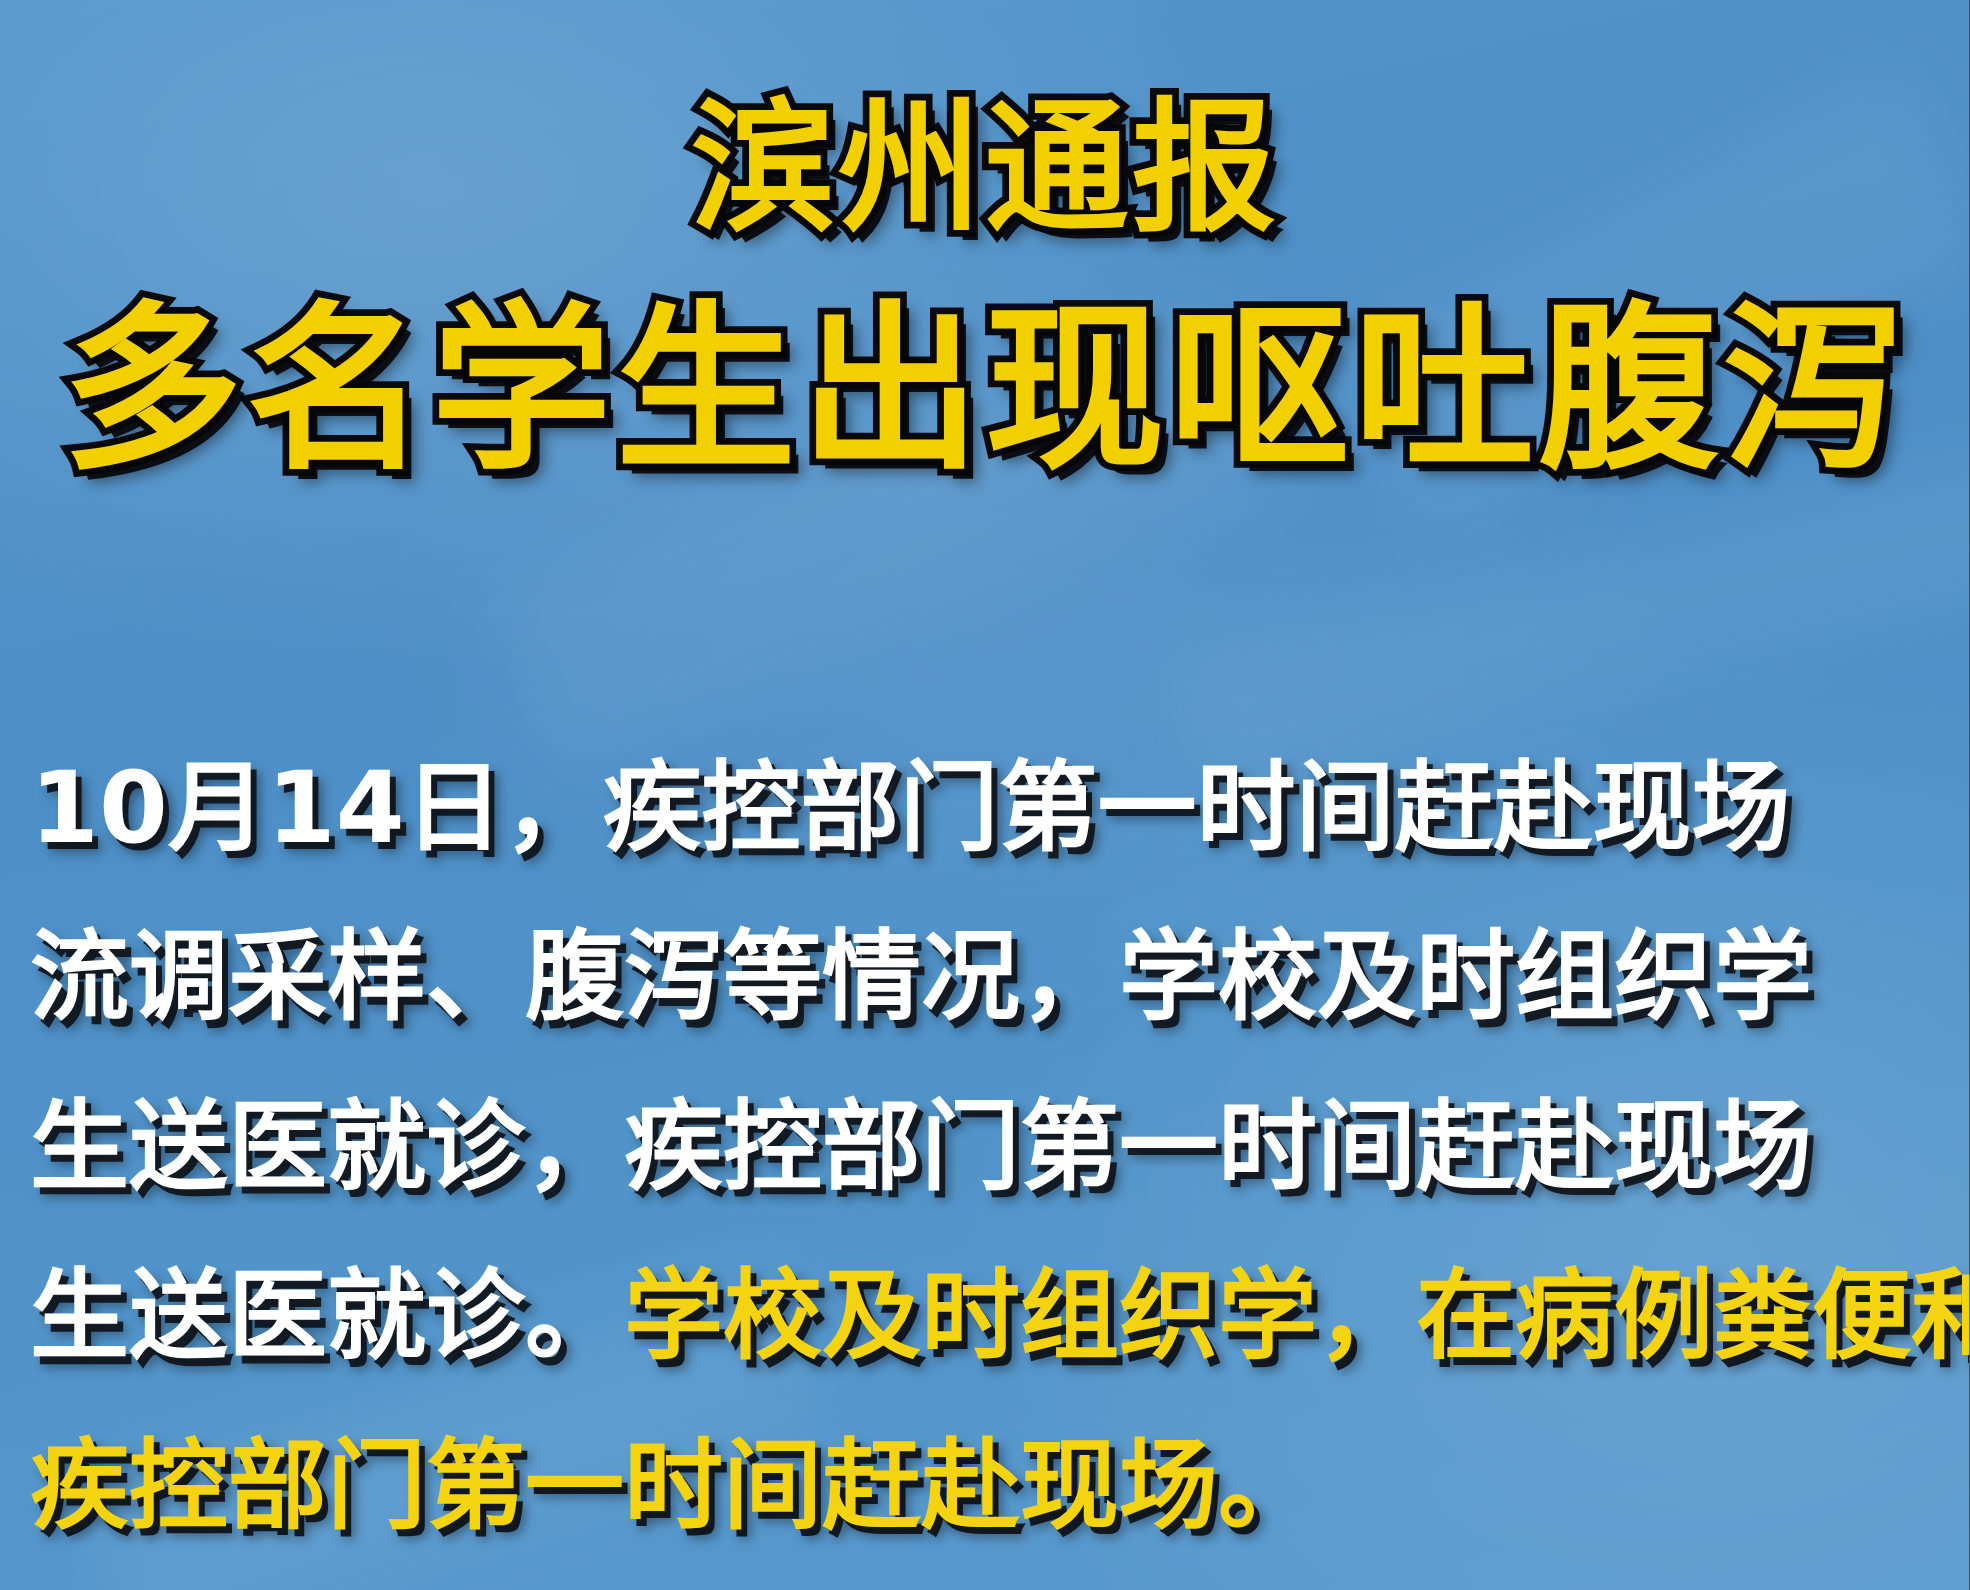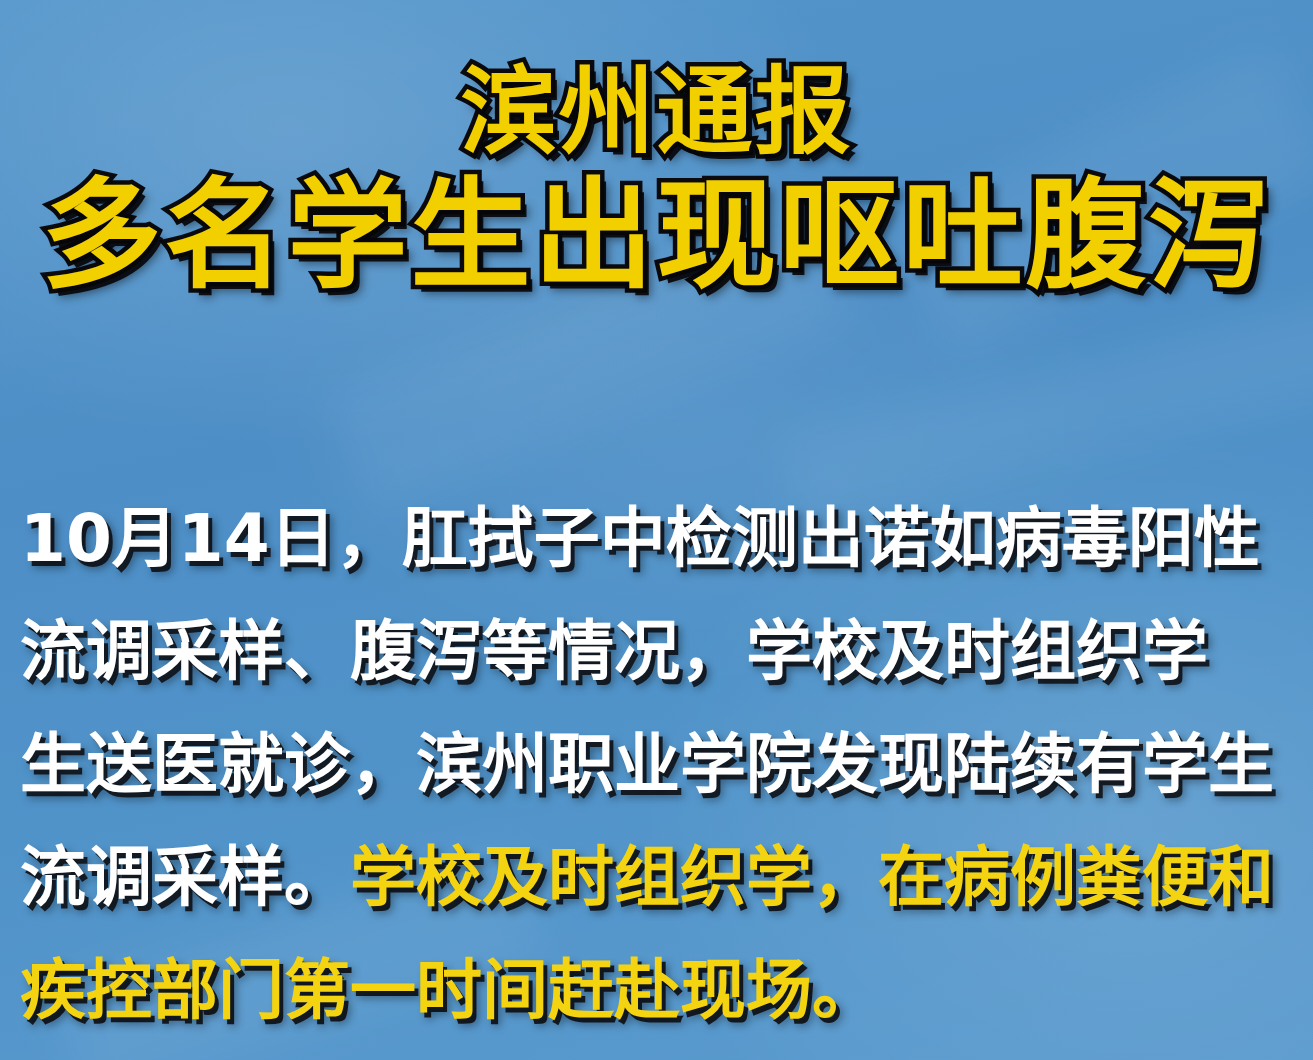--- a/index.html
+++ b/index.html
@@ -48,21 +48,21 @@
     font-weight: 700;
     letter-spacing: 2px;
     white-space: nowrap;
     -webkit-text-stroke: 9px #0b0b0f;
     paint-order: stroke fill;
     text-shadow:
       6px 7px 0 rgba(6,6,10,0.92),
       8px 9px 10px rgba(0,0,0,0.45);
   }
   .title-line-1 { font-size: 96px; line-height: 116px; }
-  .title-line-2 { font-size: 120px; line-height: 132px; letter-spacing: 3px; }
+  .title-line-2 { font-size: 120px; line-height: 132px; letter-spacing: 3px; margin-top: 25px; }
 
   
   .body-block {
     position: absolute;
     left: 20px;
     top: 482px;
     width: 1275px;
   }
   .body-line {
     display: block;
@@ -96,33 +96,33 @@
   <div class="sky-streak streak-d"></div>
 
   <div class="title-block">
     <span class="title-line title-line-1">滨州通报</span>
     <span class="title-line title-line-2">多名学生出现呕吐腹泻</span>
   </div>
 
   <div class="body-block">
 
     <span class="body-line">
-      <span class="seg-white">10月14日，肛拭子中检测出诺如病毒阳性</span>
+      <span class="seg-white">10月14日，疾控部门第一时间赶赴现场</span>
     </span>
 
     <span class="body-line">
       <span class="seg-white">流调采样、腹泻等情况，学校及时组织学</span>
     </span>
 
     <span class="body-line">
-      <span class="seg-white">生送医就诊，滨州职业学院发现陆续有学生</span>
+      <span class="seg-white">生送医就诊，疾控部门第一时间赶赴现场</span>
     </span>
 
     <span class="body-line">
-      <span class="seg-white">流调采样。</span><span class="seg-yellow">学校及时组织学，在病例粪便和</span>
+      <span class="seg-white">生送医就诊。</span><span class="seg-yellow">学校及时组织学，在病例粪便和</span>
     </span>
 
     <span class="body-line">
       <span class="seg-yellow">疾控部门第一时间赶赴现场。</span>
     </span>
 
   </div>
 
 </div>
 

